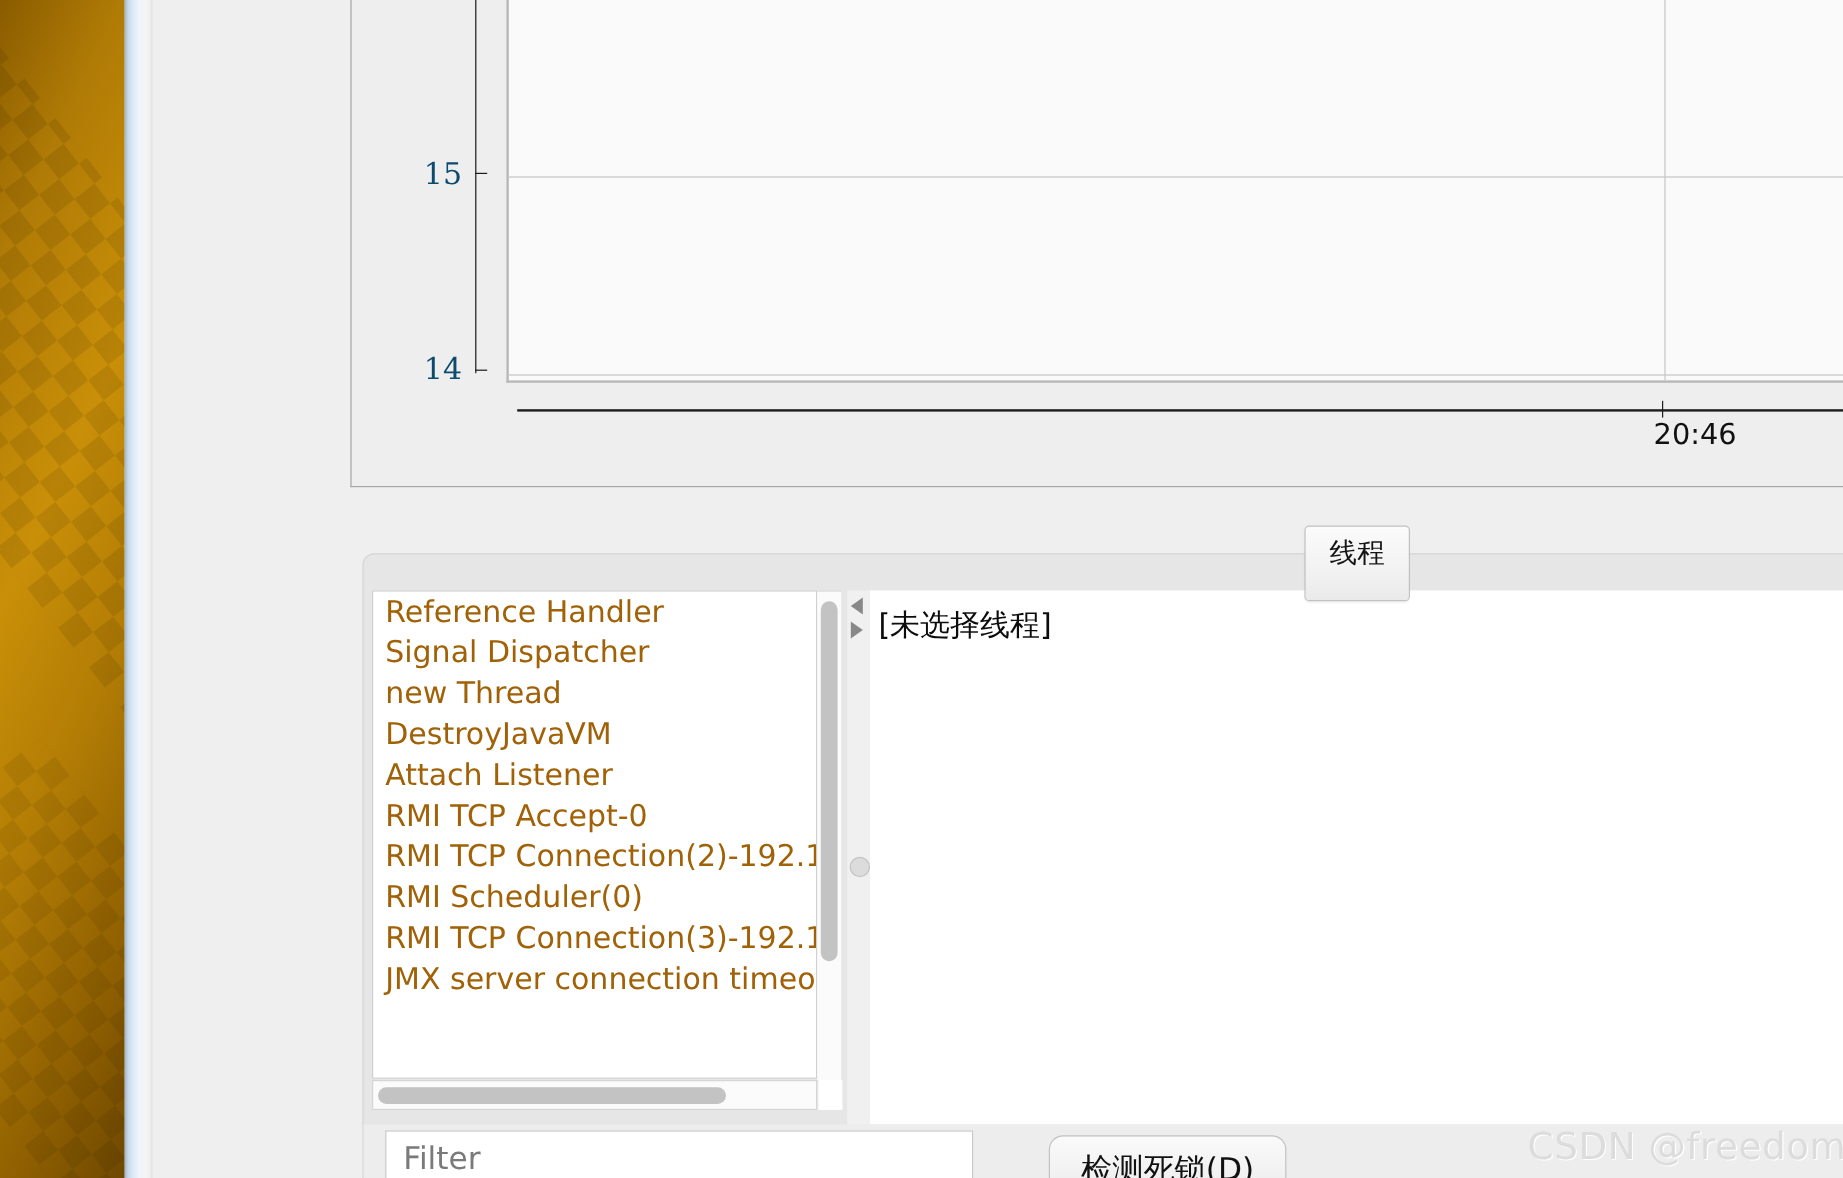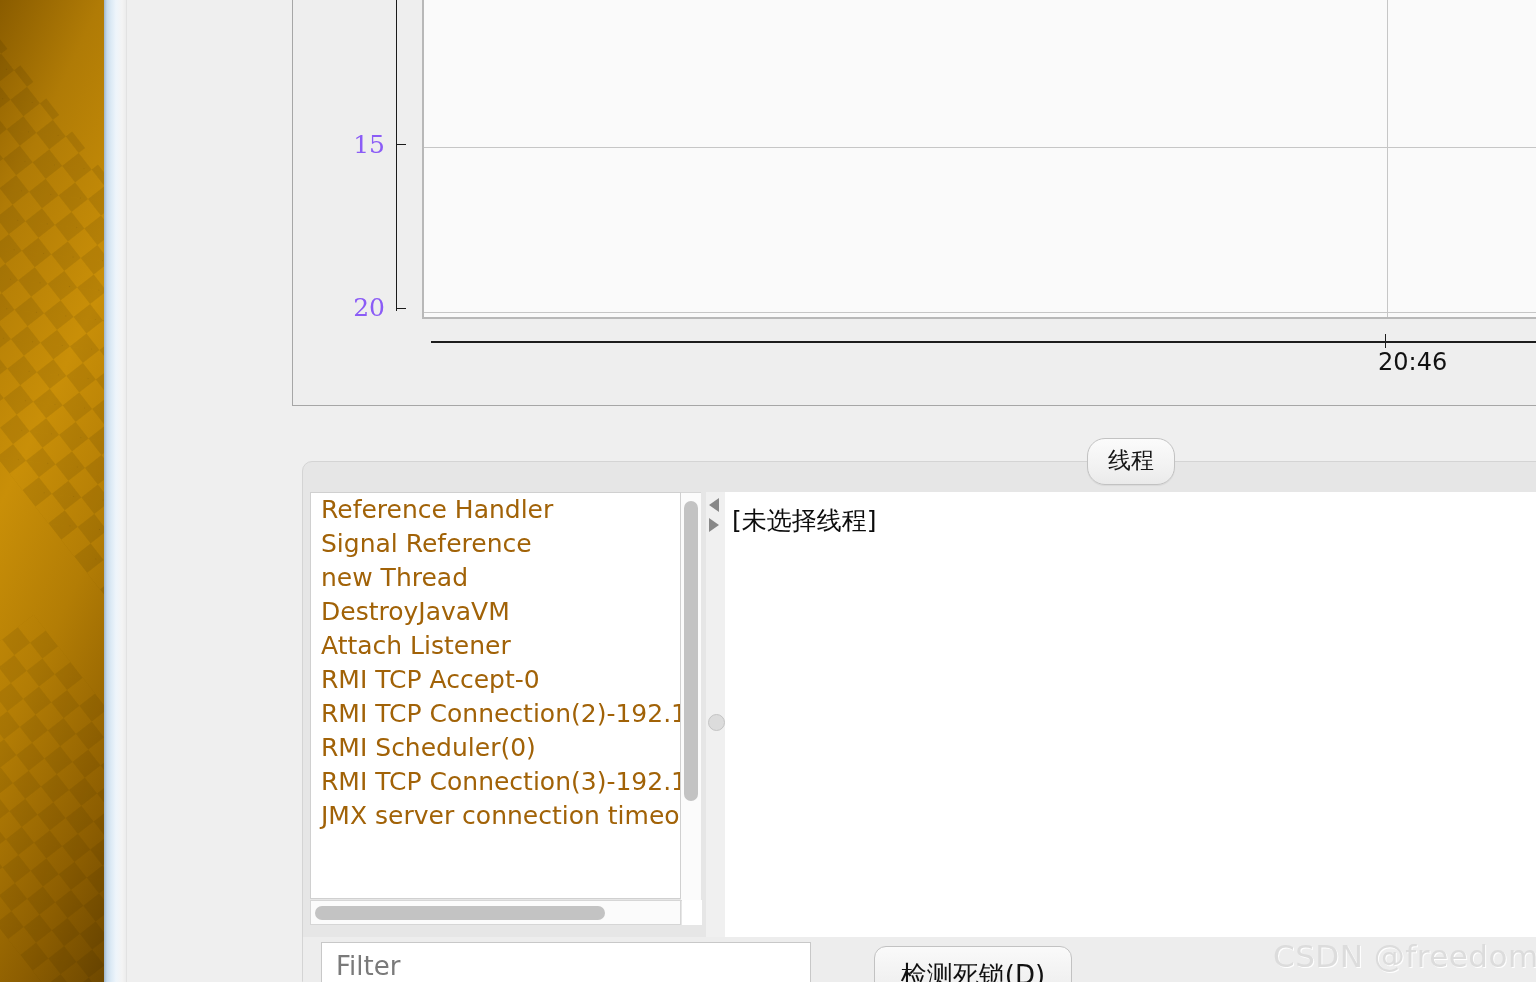--- a/index.html
+++ b/index.html
@@ -120,21 +120,21 @@
     position: absolute;
     left: 103px;
     width: 10px; height: 1px;
     background: #1a1a1a;
   }
   .y-label {
     position: absolute;
     right: 1286px;
     font-family: "DejaVu Serif", "Liberation Serif", serif;
     font-size: 25px;
-    color: #8b5cf6;
+    color: #0c4a6e;
     text-align: right;
     white-space: nowrap;
   }
 
   
   .x-axis {
     position: absolute;
     left: 138px; top: 345px;
     width: 1250px; height: 2px;
     background: #1d1d1d;
@@ -151,24 +151,24 @@
     font-family: "DejaVu Sans", "Liberation Sans", sans-serif;
     font-size: 24px;
     color: #111;
     white-space: nowrap;
   }
 
   
   .tab-threads {
     position: absolute;
     left: 960px; top: 438px;
-    padding: 6px 20px 8px 20px;
+    padding: 6px 20px 24px 20px;
     background: linear-gradient(to bottom, #fbfbfb 0%, #f2f2f2 60%, #eaeaea 100%);
     border: 1px solid #c2c2c2;
-    border-radius: 18px;
+    border-radius: 4px;
     font-size: 23px;
     color: #151515;
     z-index: 6;
     box-shadow: 0 1px 1px rgba(0,0,0,0.06);
   }
 
   
   .threads-panel {
     position: absolute;
     left: 175px; top: 461px;
@@ -350,21 +350,21 @@
     <div class="checker2"></div>
   </div>
 
   <div class="win-frame">
     <div class="frame-glass"></div>
     <div class="frame-inner">
 
       <div class="chart-panel">
 
         <div class="y-label" style="top:134px;">15</div>
-        <div class="y-label" style="top:297px;">20</div>
+        <div class="y-label" style="top:297px;">14</div>
 
         <div class="y-axis"></div>
         <div class="y-tick" style="top:148px;"></div>
         <div class="y-tick" style="top:312px;"></div>
 
         <div class="plot-area">
           <div class="gridline-h" style="top:151px;"></div>
           <div class="gridline-h" style="top:316px;"></div>
           <div class="gridline-v" style="left:963px;"></div>
         </div>
@@ -374,21 +374,21 @@
         <div class="x-label" style="left:1085px;">20:46</div>
       </div>
 
       <div class="tab-threads">线程</div>
 
       <div class="threads-panel">
         <div class="threads-body">
 
           <div class="thread-list">
             <div class="thread-item">Reference Handler</div>
-            <div class="thread-item">Signal Reference</div>
+            <div class="thread-item">Signal Dispatcher</div>
             <div class="thread-item">new Thread</div>
             <div class="thread-item">DestroyJavaVM</div>
             <div class="thread-item">Attach Listener</div>
             <div class="thread-item">RMI TCP Accept-0</div>
             <div class="thread-item">RMI TCP Connection(2)-192.16</div>
             <div class="thread-item">RMI Scheduler(0)</div>
             <div class="thread-item">RMI TCP Connection(3)-192.16</div>
             <div class="thread-item">JMX server connection timeout 1</div>
           </div>
 

